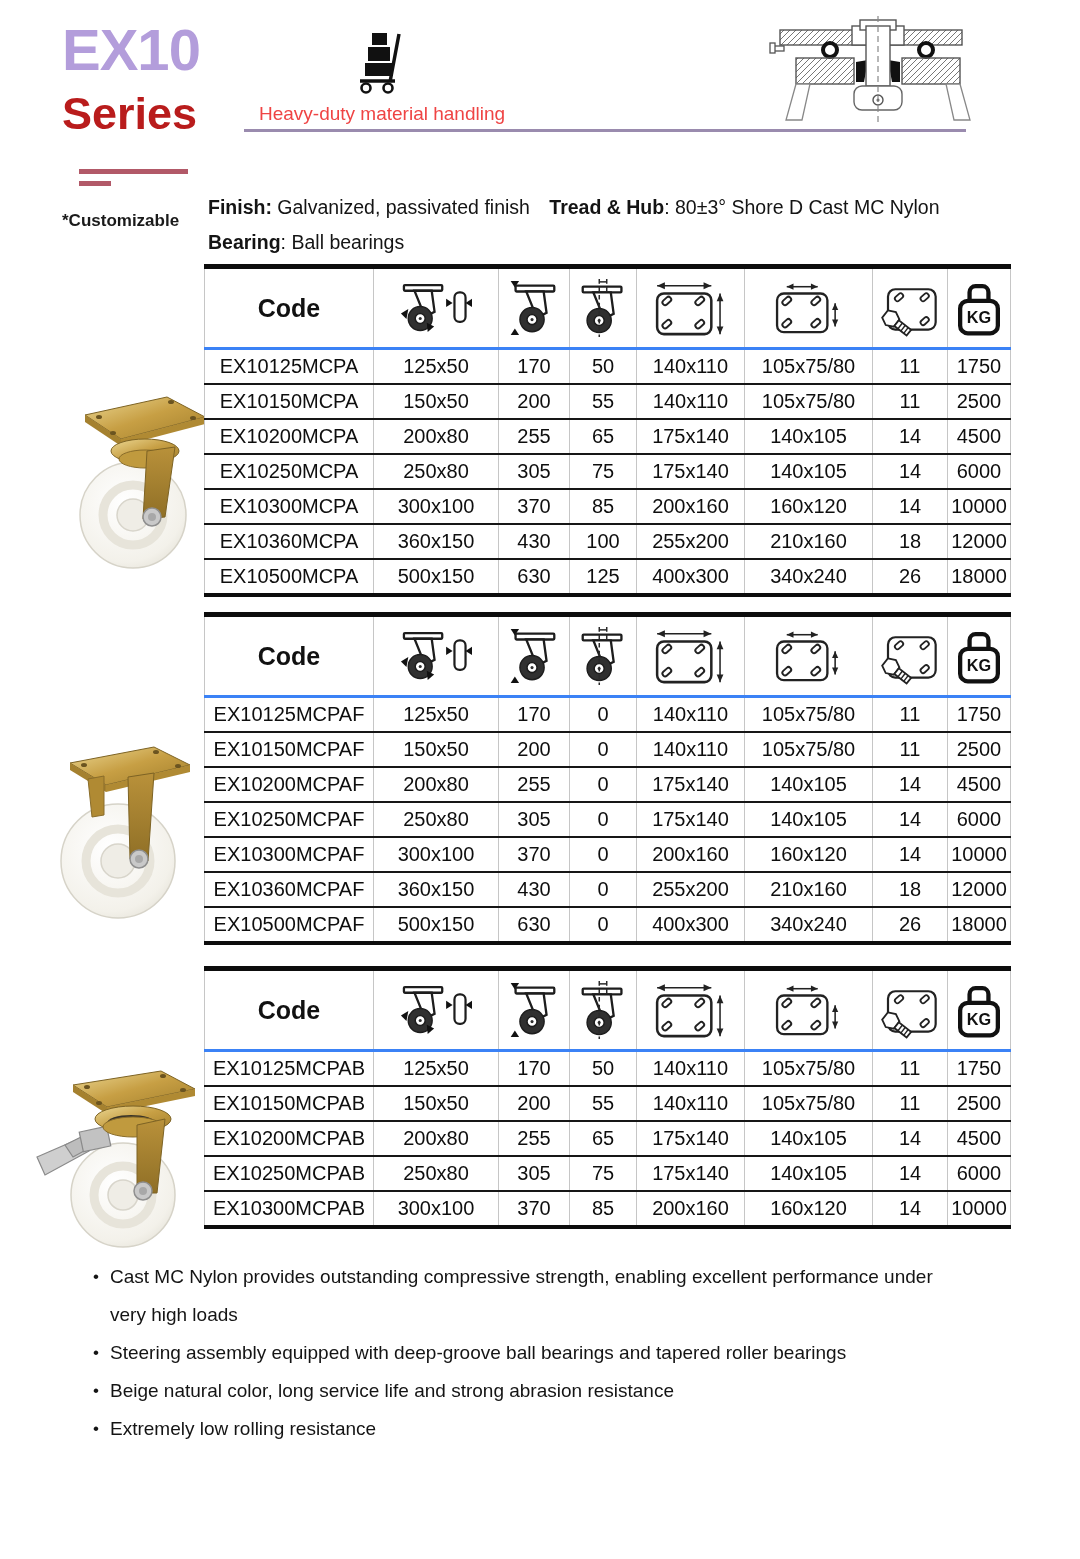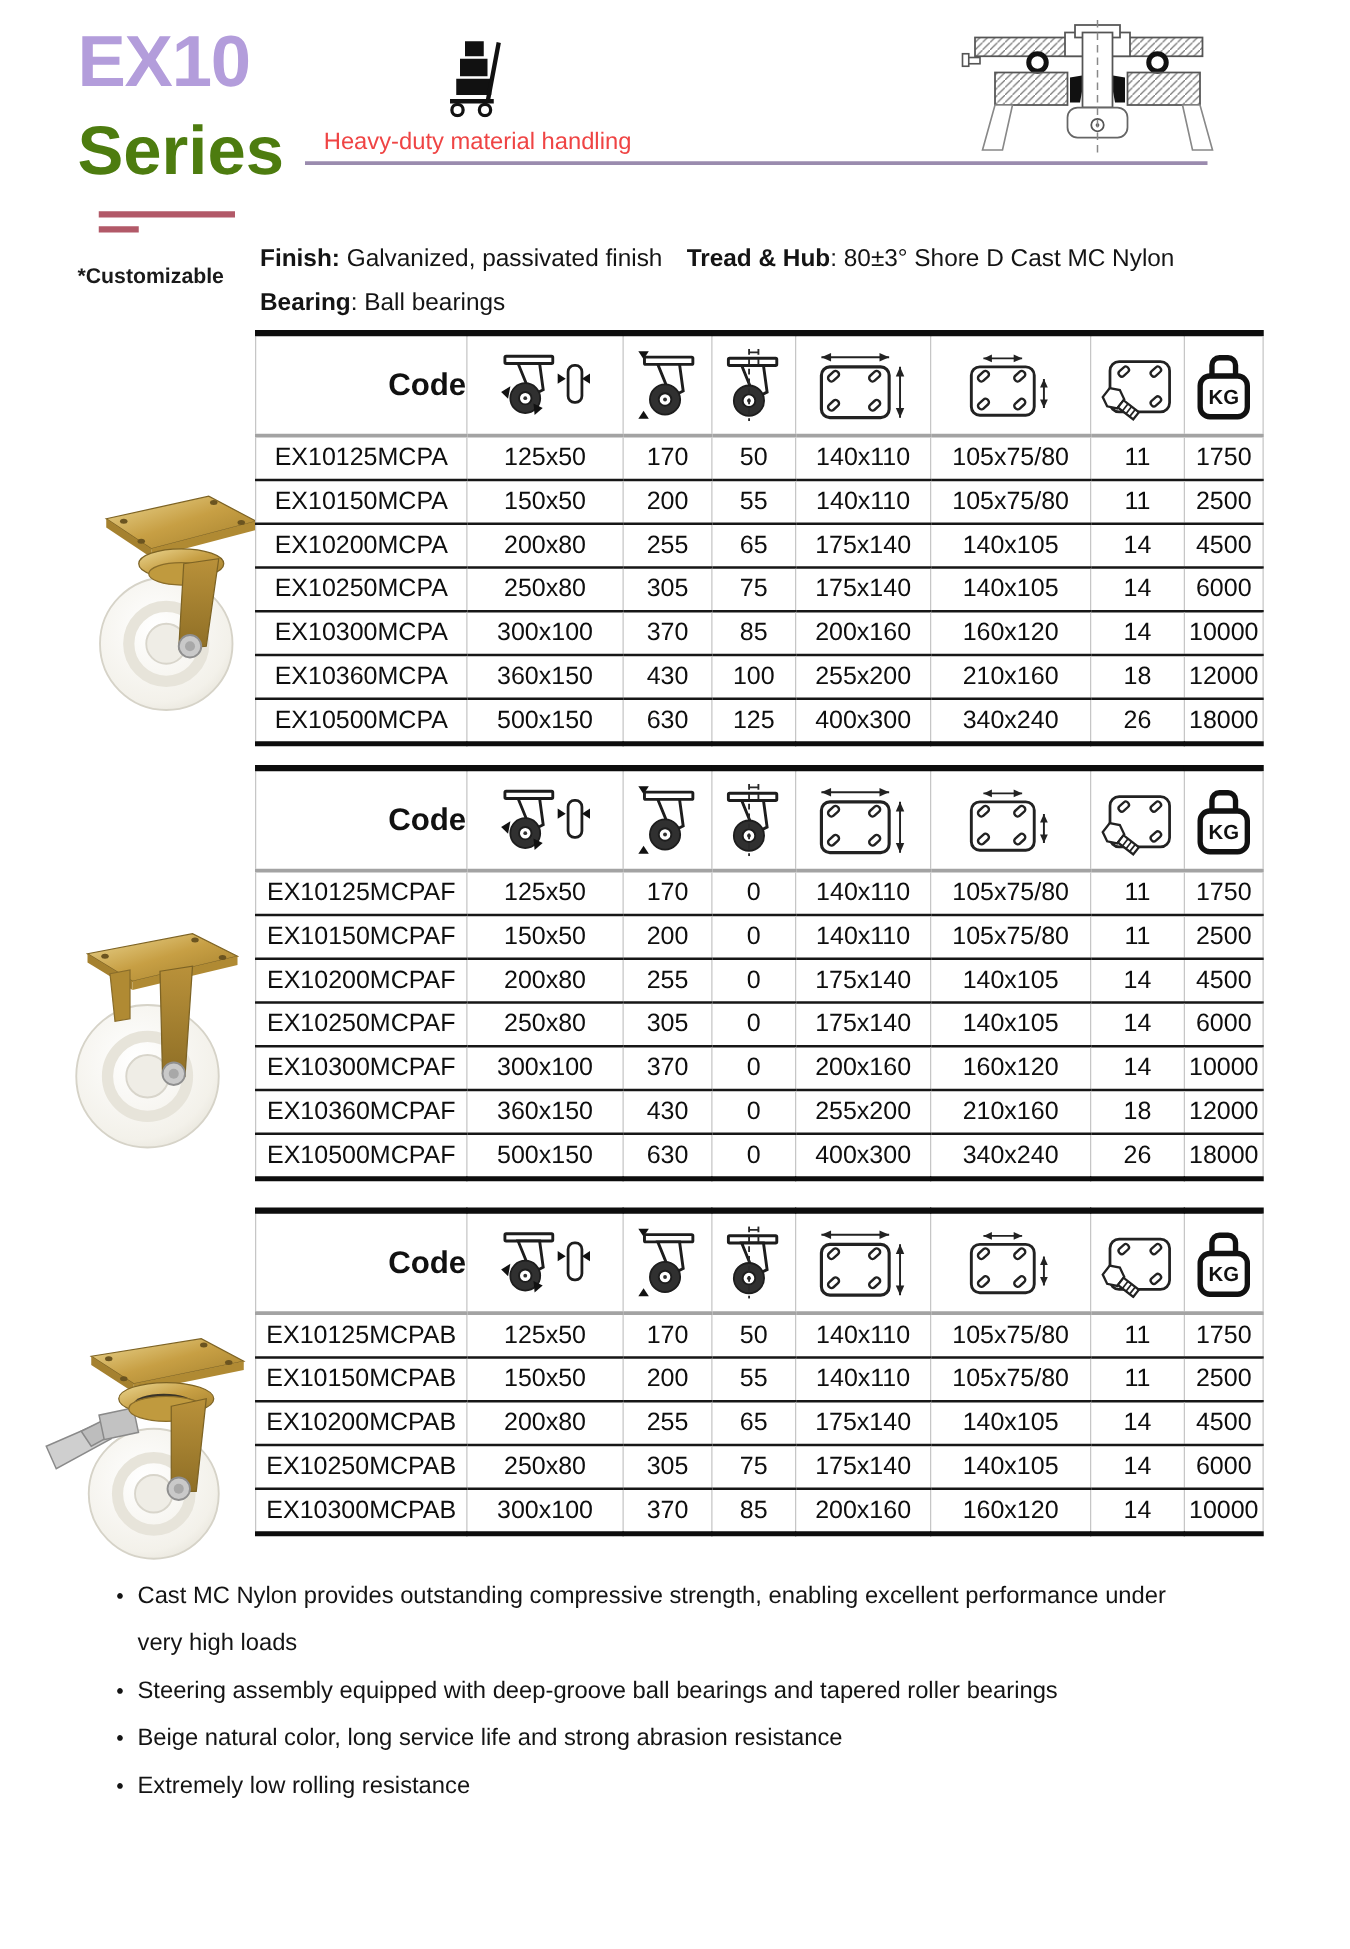--- a/index.html
+++ b/index.html
@@ -2,41 +2,41 @@
 <html><head>
 <meta charset="utf-8">
 <style>
   html,body{margin:0;padding:0;background:#fff;}
   .page{position:relative;width:1048px;height:1559px;background:#fff;overflow:hidden;
         font-family:"Liberation Sans",sans-serif;color:#111;}
 
   
   .brand-code{position:absolute;left:62px;top:16px;font-size:58px;font-weight:bold;
               letter-spacing:-1px;color:#b39ddb;}
-  .brand-series{position:absolute;left:62px;top:88px;font-size:55px;font-weight:bold;color:#4d7c0f;}
+  .brand-series{position:absolute;left:62px;top:88px;font-size:45px;font-weight:bold;color:#b91c1c;}
   .rule1{position:absolute;left:79px;top:169px;width:109px;height:5px;background:#b25968;}
   .rule2{position:absolute;left:79px;top:181px;width:32px;height:5px;background:#b25968;}
   .customizable{position:absolute;left:62px;top:196px;font-size:17px;font-weight:bold;color:#1a1a1a;margin-top:15px;}
 
   .truck{position:absolute;left:348px;top:30px;}
   .tagline{position:absolute;left:259px;top:103px;font-size:19px;color:#ef4444;}
   .tagline-rule{position:absolute;left:244px;top:129px;width:722px;height:3px;background:#9a8bae;}
   .techdraw{position:absolute;left:768px;top:16px;}
 
   
   .specs{position:absolute;left:208px;top:190px;width:800px;font-size:19.5px;line-height:35px;color:#141414;}
   .b{font-weight:bold;}
   .gap{margin-left:14px;}
 
   
   .spec-table{position:absolute;left:204px;width:806px;border-collapse:collapse;table-layout:fixed;
               border-top:5px solid #0d0d0d;border-bottom:4px solid #0d0d0d;background:#fff;}
   .spec-table th,.spec-table td{border-left:1px solid #c6c6c6;border-right:1px solid #c6c6c6;
               text-align:center;vertical-align:middle;padding:0;}
-  .spec-table thead th{height:78px;border-bottom:3px solid #a3a3a3;text-align:right;}
+  .spec-table thead th{height:78px;border-bottom:3px solid #3b82f6;}
   .spec-table tbody td{height:33px;font-size:20px;color:#0e0e0e;border-top:2px solid #161616;}
   .code-th{font-size:25px;font-weight:bold;}
   .hic{display:block;margin:0 auto;}
   #t1{top:264px;} #t2{top:612px;} #t3{top:966px;}
 
   
   .photo{position:absolute;}
   .purple-bar{position:absolute;left:1056px;top:578px;width:24px;height:390px;background:#a687d0;}
 
   

